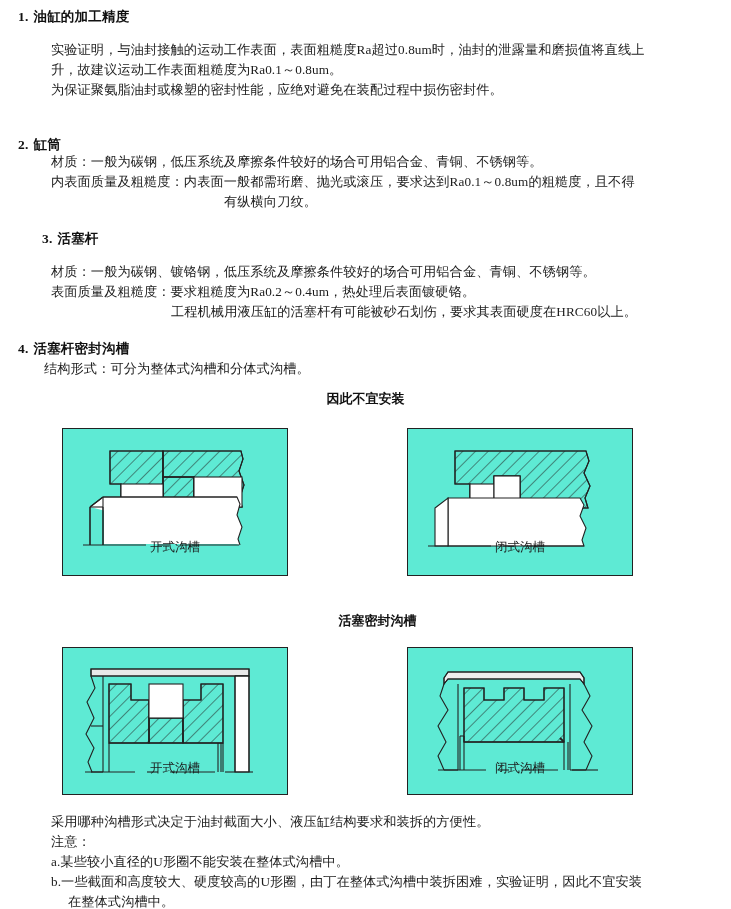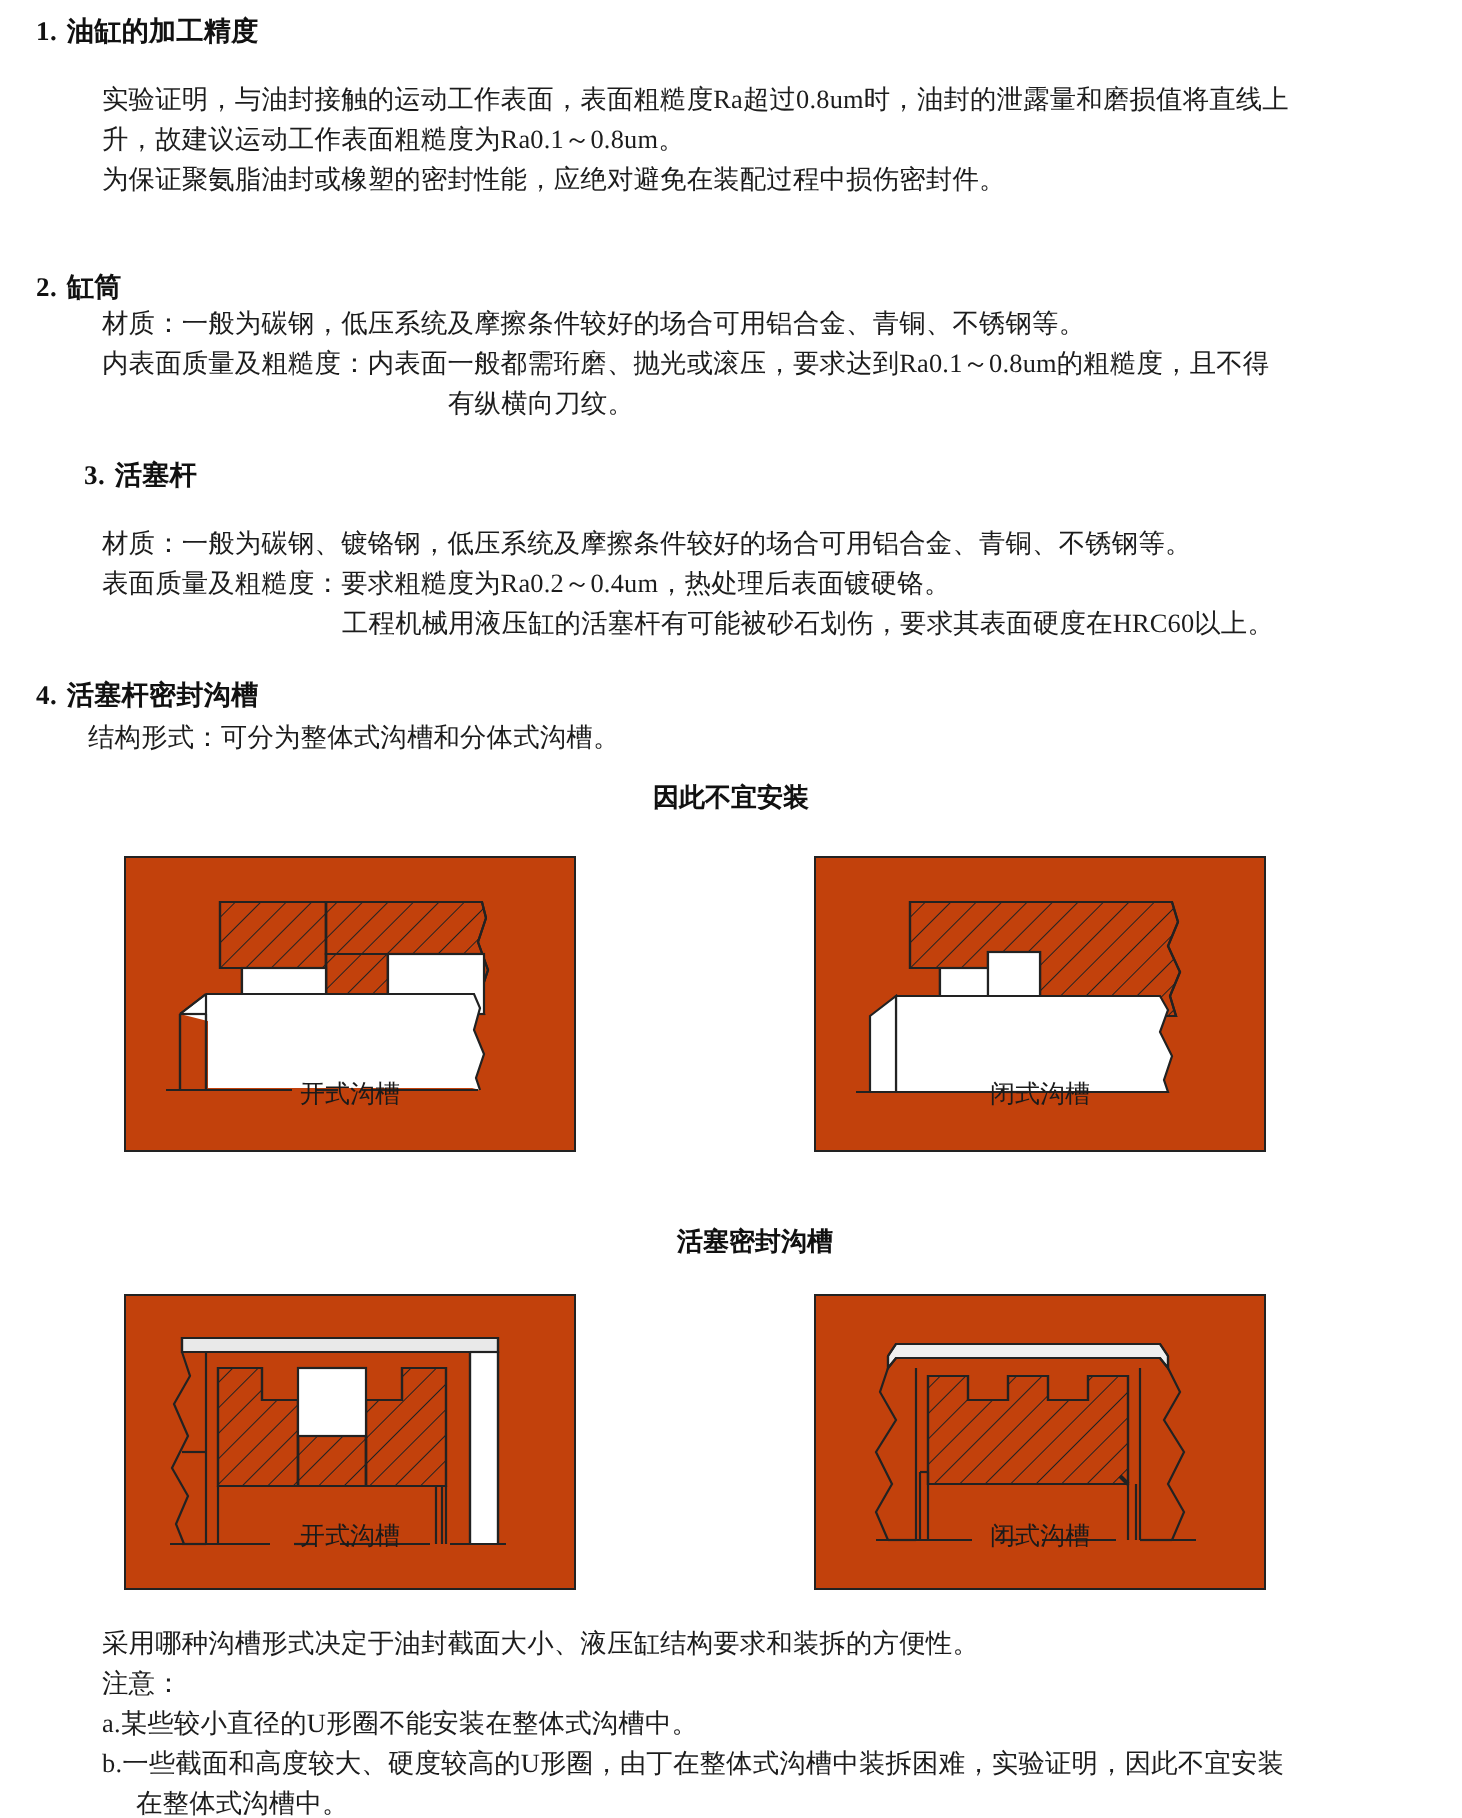--- a/index.html
+++ b/index.html
@@ -64,21 +64,21 @@
     font-size: 13px;
     text-align: center;
     color: #111;
     width: 100%;
   }
 
   
   .fig-box {
     position: absolute;
     border: 1.3px solid #222;
-    background: #c2410c;
+    background: #5eead4;
     box-sizing: border-box;
   }
   .fig-caption {
     position: absolute;
     left: 0;
     width: 100%;
     text-align: center;
     font-family: "DejaVu Sans", "Liberation Sans", sans-serif;
     font-size: 12.5px;
     color: #1a1a1a;

